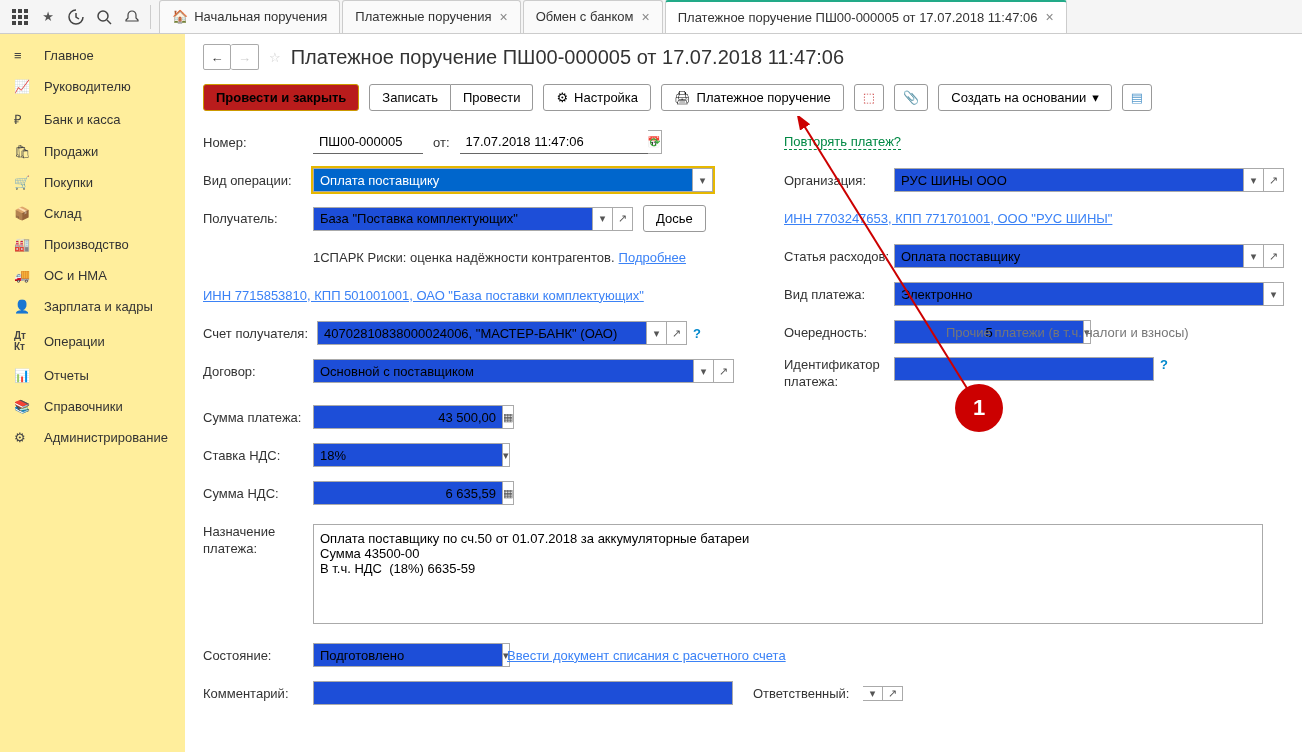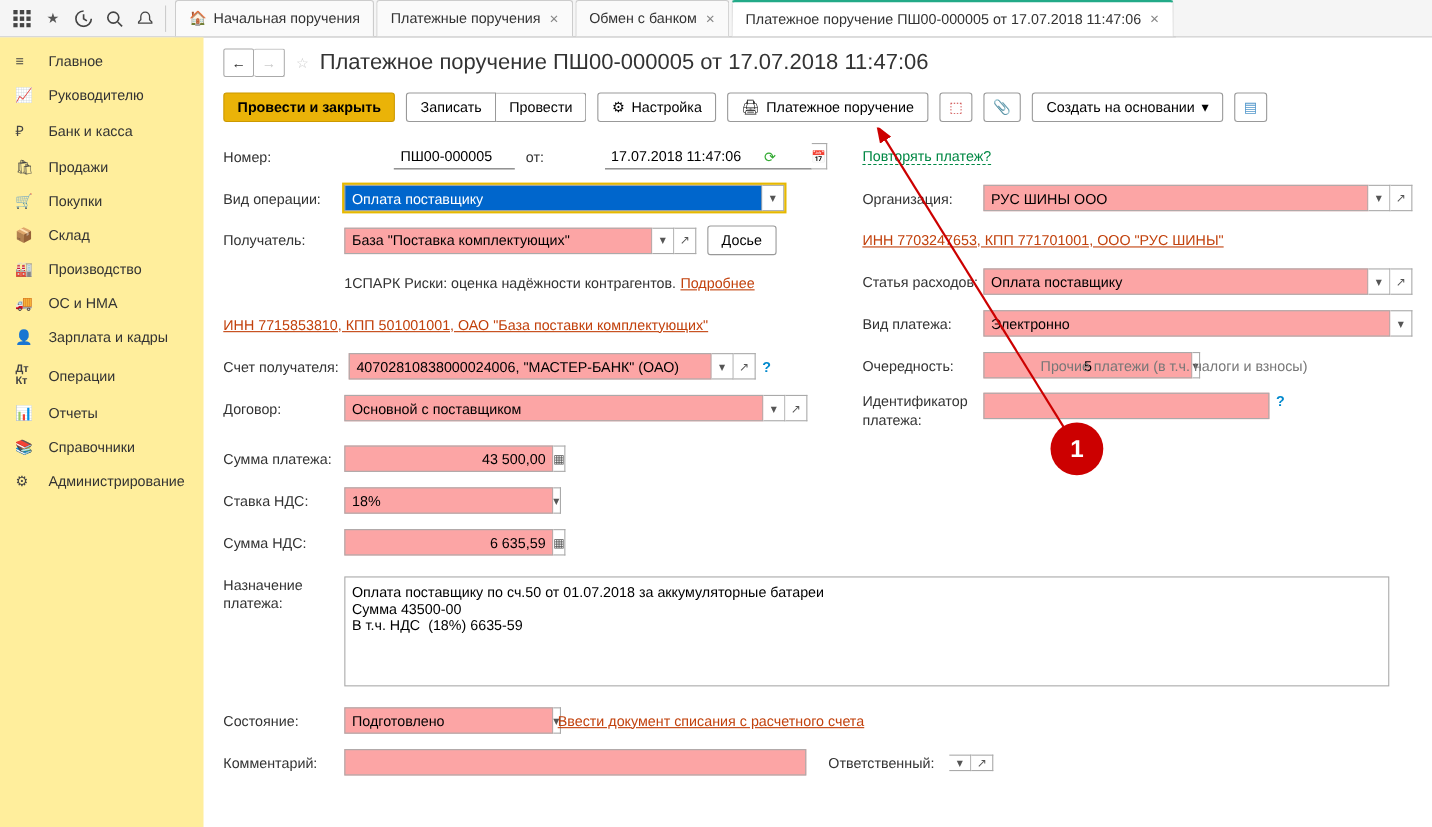--- a/index.html
+++ b/index.html
@@ -17,38 +17,38 @@
 .sidebar-item { display: flex; align-items: center; padding: 8px 14px; cursor: pointer; color: #333; }
 .sidebar-item .sicon { width: 20px; margin-right: 10px; color: #444; }
 .content { flex: 1; padding: 10px 18px; overflow: auto; position: relative; }
 .title-row { display: flex; align-items: center; margin-bottom: 14px; }
 .nav-btn { width: 28px; height: 26px; border: 1px solid #aaa; background: #fff; display: flex; align-items: center; justify-content: center; cursor: pointer; border-radius: 2px; }
 .nav-btn + .nav-btn { border-left: none; }
 .star-btn { margin: 0 10px; color: #ccc; cursor: pointer; }
 .page-title { font-size: 20px; font-weight: normal; }
 .toolbar { display: flex; align-items: center; margin-bottom: 18px; gap: 10px; }
 .btn { padding: 5px 12px; border: 1px solid #999; background: #fff; border-radius: 3px; cursor: pointer; font-size: 13px; display: inline-flex; align-items: center; gap: 6px; }
-.btn-yellow { background: #eab308; border-color: #cc9900; font-weight: bold; }
+.btn-yellow { background: #b91c1c; border-color: #cc9900; font-weight: bold; }
 .btn-group { display: flex; }
 .btn-group .btn { border-radius: 0; }
 .btn-group .btn:first-child { border-radius: 3px 0 0 3px; }
 .btn-group .btn:last-child { border-radius: 0 3px 3px 0; border-left: none; }
 .btn-icon-only { padding: 5px 8px; }
 .form-area { display: flex; gap: 50px; }
 .form-col { flex: 1; }
 .form-row { display: flex; align-items: center; margin-bottom: 12px; min-height: 26px; }
 .form-label { width: 110px; flex-shrink: 0; }
 .form-label.wide { width: 114px; }
-.input { border: 1px solid #aaa; padding: 3px 6px; height: 24px; background: #fca5a5; font-size: 13px; }
-.input.underlined { border: none; border-bottom: 1px solid #666; background: transparent; margin-left: 45px; }
+.input { border: 1px solid #aaa; padding: 3px 6px; height: 24px; background: #1d4ed8; font-size: 13px; }
+.input.underlined { border: none; border-bottom: 1px solid #666; background: transparent; }
 .selectbox { display: flex; align-items: stretch; }
 .selectbox .input { flex: 1; }
 .selectbox .sb-btn { width: 20px; border: 1px solid #aaa; border-left: none; background: #fff; display: flex; align-items: center; justify-content: center; cursor: pointer; font-size: 11px; color: #555; }
 .selectbox.yellow-border { outline: 2px solid #e6b800; }
-.link { color: #c2410c; text-decoration: underline; cursor: pointer; }
+.link { color: #3b82f6; text-decoration: underline; cursor: pointer; }
 .link.dashed { border-bottom: 1px dashed #008844; text-decoration: none; color: #008844; }
 .textarea { border: 1px solid #aaa; width: 100%; height: 100px; padding: 6px; font-size: 13px; font-family: Arial; resize: none; }
 .help-icon { color: #0088cc; margin-left: 6px; cursor: pointer; font-weight: bold; }
 .annotation-circle { position: absolute; width: 48px; height: 48px; background: #c00; border-radius: 50%; color: #fff; display: flex; align-items: center; justify-content: center; font-size: 22px; font-weight: bold; }
 .annotation-arrow { position: absolute; pointer-events: none; }
 .gray-text { color: #777; margin-left: 8px; }
 svg { display: block; }
 </style>
 </head>
 <body>

